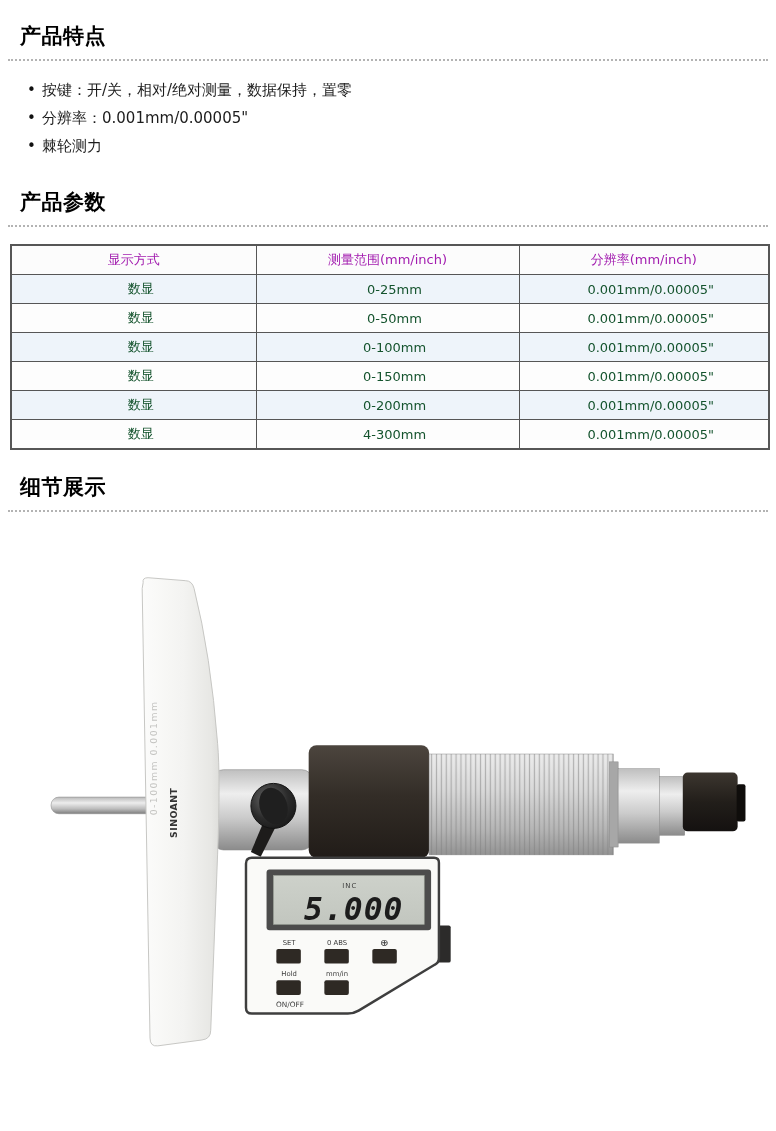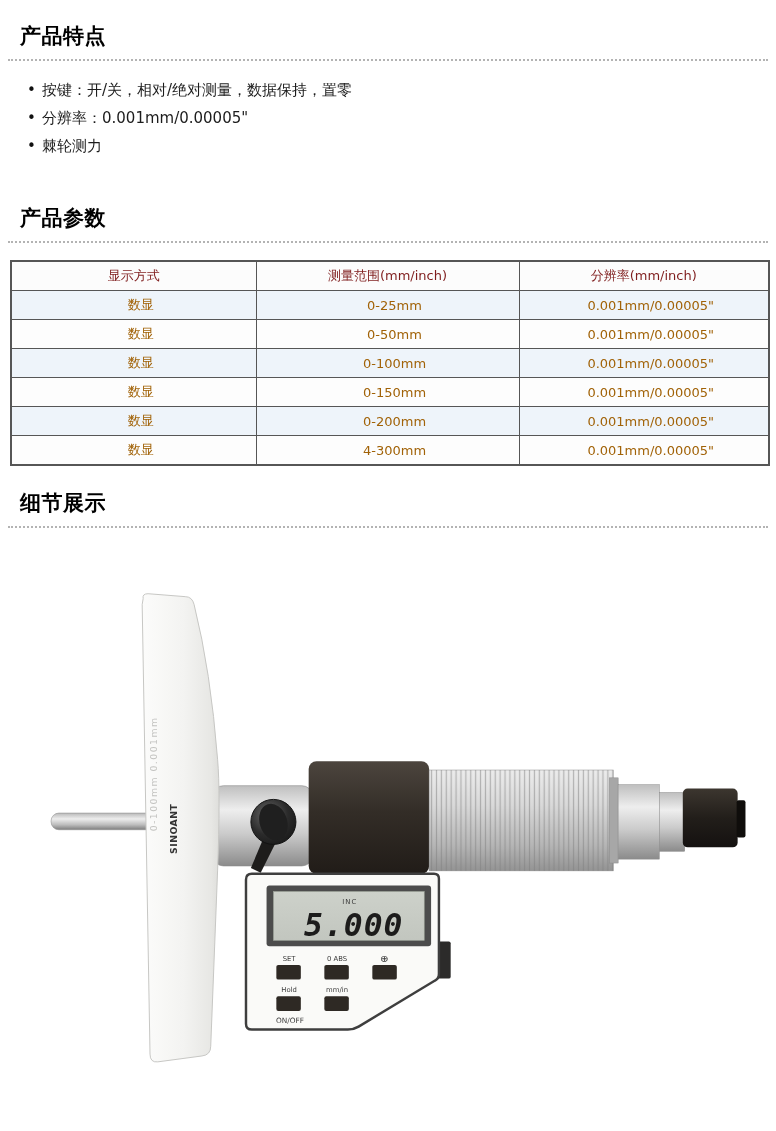--- a/index.html
+++ b/index.html
@@ -4,26 +4,26 @@
 <style>
   html,body{margin:0;padding:0;background:#ffffff;}
   body{width:776px;font-family:"DejaVu Sans","Liberation Sans",sans-serif;color:#1a1a1a;}
   .page{padding:22px 8px 0 8px;box-sizing:border-box;}
   .sec h2{font-size:21px;font-weight:700;color:#000;margin:0 0 9px 12px;letter-spacing:0.5px;}
   .dotted{border-top:2px dotted #b3b3b3;height:0;margin:0 0 0 0;}
   
   ul.features{list-style:none;margin:22px 0 0 0;padding:0 0 0 18px;}
   ul.features li{position:relative;font-size:15px;color:#1c1c1c;line-height:15px;margin:0 0 13px 16px;}
   ul.features li::before{content:"\2022";position:absolute;left:-15px;top:0;color:#111;font-size:15px;}
-  .sec-specs{margin-top:50px;}
+  .sec-specs{margin-top:34px;}
   
   table.specs{border-collapse:collapse;width:758px;margin:17px 2px 0 2px;border:2px solid #565656;font-size:13px;table-layout:fixed;}
   table.specs th,table.specs td{border:1px solid #565656;text-align:center;padding:5px 2px;font-weight:400;}
-  table.specs th{background:#fcfcfc;color:#7f1d1d;}
-  table.specs td{color:#a16207;padding-left:16px;}
+  table.specs th{background:#fcfcfc;color:#a21caf;}
+  table.specs td{color:#14532d;padding-left:16px;}
   table.specs tr.odd td{background:#eef4fa;}
   table.specs tr.even td{background:#fdfdfd;}
   col.c1{width:245px;} col.c2{width:263px;} col.c3{width:250px;}
   .sec-details{margin-top:23px;}
   .photo{margin-top:2px;}
   svg{display:block;}
   .svg-label{font-family:"DejaVu Sans","Liberation Sans",sans-serif;}
   .seg{font-family:"DejaVu Sans Mono","Liberation Mono",monospace;font-weight:bold;font-style:italic;}
 </style>
 </head>

